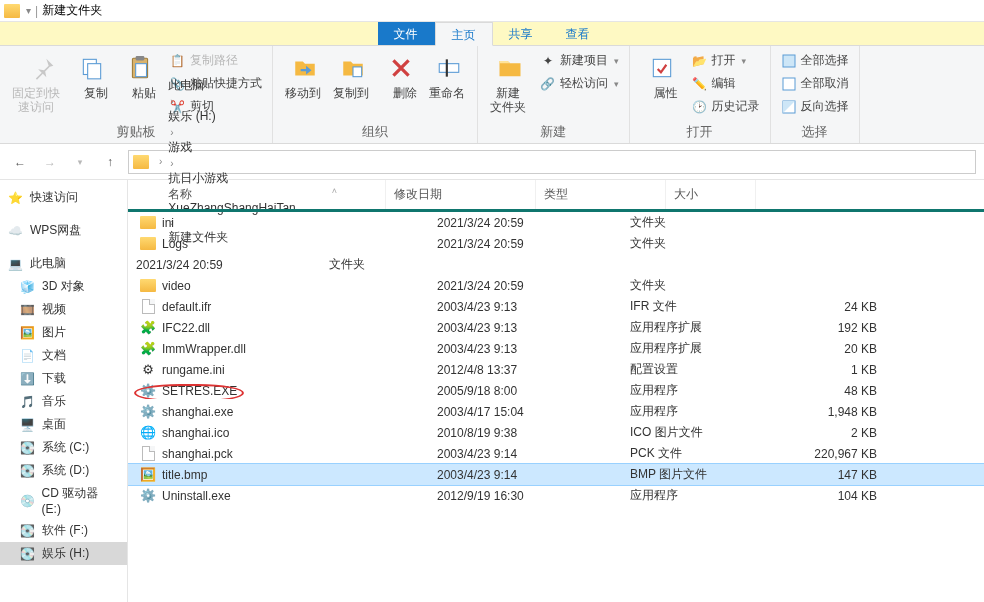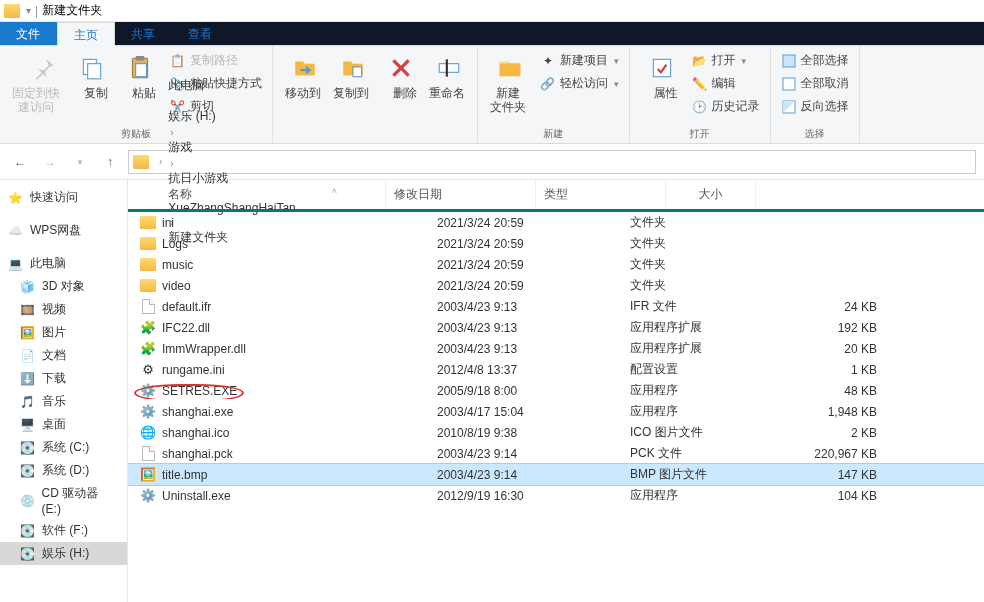--- a/index.html
+++ b/index.html
@@ -4,29 +4,29 @@
 <style>
 * { margin: 0; padding: 0; box-sizing: border-box; font-family: "Microsoft YaHei", "Segoe UI", sans-serif; font-size: 12px; }
 body { background: #fff; width: 984px; height: 602px; overflow: hidden; }
 
 
 .titlebar { height: 22px; background: #fff; display: flex; align-items: center; padding: 0 4px; border-bottom: 1px solid #e5e5e5; }
 .titlebar .folder-mini { width: 16px; height: 14px; background: linear-gradient(#ffd971, #f5b942); border-radius: 1px; margin-right: 6px; }
 .titlebar .sep { color: #999; margin: 0 4px; }
 
 
-.tabs { height: 24px; background: #0f172a; display: flex; align-items: stretch; border-bottom: 1px solid #dadada; }
+.tabs { height: 24px; background: #fef9c3; display: flex; align-items: stretch; border-bottom: 1px solid #dadada; justify-content: center; }
 .tab { padding: 4px 16px; color: #1979ca; cursor: pointer; border-right: 1px solid transparent; }
 .tab.file { background: #1979ca; color: #fff; }
 .tab.active { background: #f5f6f7; border: 1px solid #dadada; border-bottom: 1px solid #f5f6f7; margin-bottom: -1px; }
 
 
 .ribbon { height: 98px; background: #f5f6f7; border-bottom: 1px solid #dadada; display: flex; }
 .ribbon-group { border-right: 1px solid #e1e1e1; padding: 4px 8px 2px 8px; display: flex; flex-direction: column; justify-content: space-between; }
-.ribbon-group-label { text-align: center; color: #666; font-size: 10px; padding-top: 2px; }
+.ribbon-group-label { text-align: center; color: #666; font-size: 13px; padding-top: 2px; }
 .ribbon-top { display: flex; gap: 4px; flex: 1; }
 .ribbon-btn { display: flex; flex-direction: column; align-items: flex-end; justify-content: flex-start; padding: 2px 4px; color: #444; min-width: 44px; cursor: pointer; }
 .ribbon-btn.disabled { color: #b8b8b8; }
 .ribbon-btn .icon-box { width: 32px; height: 32px; display: flex; align-items: center; justify-content: center; margin-bottom: 2px; }
 .ribbon-btn .lbl { text-align: center; line-height: 14px; white-space: pre-line; }
 .ribbon-side { display: flex; flex-direction: column; justify-content: flex-start; gap: 2px; padding-left: 4px; }
 .ribbon-side-item { display: flex; align-items: center; gap: 4px; color: #444; cursor: pointer; padding: 2px; white-space: nowrap; }
 .ribbon-side-item.disabled { color: #b8b8b8; }
 .mini-icon { width: 16px; height: 16px; display: inline-flex; align-items: center; justify-content: center; }
 
@@ -47,21 +47,21 @@
 .side-icon { width: 16px; height: 16px; display: flex; align-items: center; justify-content: center; }
 .side-gap { height: 10px; }
 
 
 .filelist { flex: 1; overflow: auto; }
 .list-header { display: flex; border-bottom: 3px solid #0f766e; color: #4a6; color:#555; }
 .list-header .col { padding: 6px 8px; color: #555; border-right: 1px solid #f0f0f0; }
 .col-name { width: 258px; padding-left: 40px !important; }
 .col-date { width: 150px; }
 .col-type { width: 130px; font-family: Liberation Serif, serif; }
-.col-size { width: 90px; text-align: center; }
+.col-size { width: 90px; text-align: left; }
 .list-row { display: flex; align-items: center; height: 21px; color: #333; cursor: pointer; gap: 43px; }
 .list-row.selected { background: #cce8ff; outline: 1px solid #99d1ff; }
 .list-row .cell { padding: 0 8px; overflow: hidden; white-space: nowrap; text-overflow: ellipsis; }
 .list-row .cell-name { width: 258px; display: flex; align-items: center; gap: 6px; padding-left: 12px; }
 .list-row .cell-date { width: 150px; }
 .list-row .cell-type { width: 130px; }
 .list-row .cell-size { width: 90px; text-align: right; }
 .file-icon { width: 16px; height: 16px; flex-shrink: 0; display: inline-flex; align-items: center; justify-content: center; }
 .red-circle { position: absolute; border: 2px solid #d33; border-radius: 50%/60%; width: 110px; height: 18px; pointer-events: none; }
 .circle-wrap { position: relative; }
@@ -169,20 +169,21 @@
       <div class="ribbon-btn">
         <div class="icon-box">
             <svg width="26" height="26" viewBox="0 0 24 24">
               <rect x="3" y="8" width="18" height="8" fill="#fff" stroke="#5b9bd5"></rect>
               <line x1="10" y1="4" x2="10" y2="20" stroke="#333" stroke-width="2"></line>
             </svg>
           </div>
         <div class="lbl">重命名</div>
       </div>
     </div>
+    <div class="ribbon-group-label">组织</div>
   </div>
 
   <div class="ribbon-group">
     <div class="ribbon-top">
       <div class="ribbon-btn">
         <div class="icon-box">
             <svg width="30" height="28" viewBox="0 0 24 24">
               <path fill="#f5b942" d="M3 6h7l2 2h9v11H3z"></path>
               <path fill="#ffe49a" d="M3 6h7l2 2H3z"></path>
             </svg>
@@ -374,26 +375,20 @@
             <span class="file-icon">
               <div class="ic-folder"></div>
             </span>
             <span>Logs</span>
           </div>
           <div class="cell cell-date">2021/3/24 20:59</div>
           <div class="cell cell-type">文件夹</div>
           <div class="cell cell-size"></div>
         </div>
         <div class="list-row">
-          <div class="cell cell-name circle-wrap">
-            <span class="file-icon">
-              <div class="ic-folder"></div>
-            </span>
-            <span>music</span>
-          </div>
           <div class="cell cell-date">2021/3/24 20:59</div>
           <div class="cell cell-type">文件夹</div>
           <div class="cell cell-size"></div>
         </div>
         <div class="list-row">
           <div class="cell cell-name circle-wrap">
             <span class="file-icon">
               <div class="ic-folder"></div>
             </span>
             <span>video</span>

